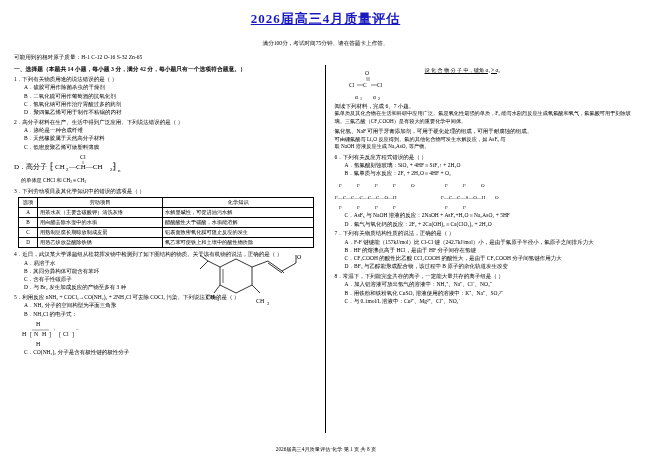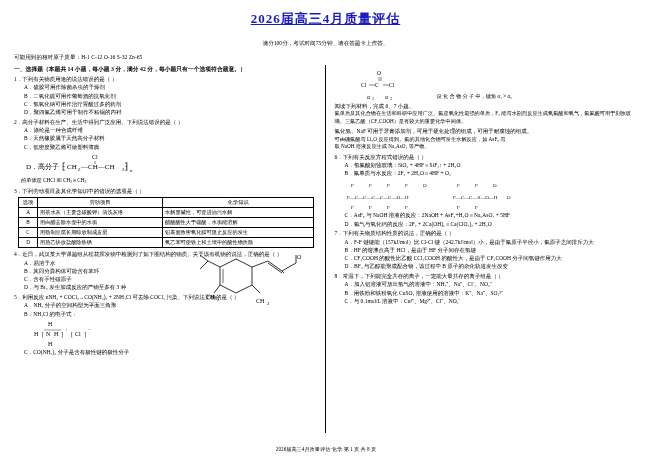--- a/index.html
+++ b/index.html
@@ -107,22 +107,23 @@
     width: 652px;
     text-align: center;
     font-size: 5.2px;
   }
   .struct {
     display: inline-block;
     vertical-align: middle;
   }
   .fig-row {
     display: flex;
-    align-items: flex-end;
-    margin-left: 12px;
+    align-items: flex-start;
+    margin-left: 0;
+    text-decoration: underline;
   }
   sub { font-size: 0.72em; vertical-align: -0.25em; }
   .small { font-size: 5.2px; }
 </style>
 </head>
 <body>
 
 <div class="page">
 
   <div class="doc-title">2026届高三4月质量评估</div>

